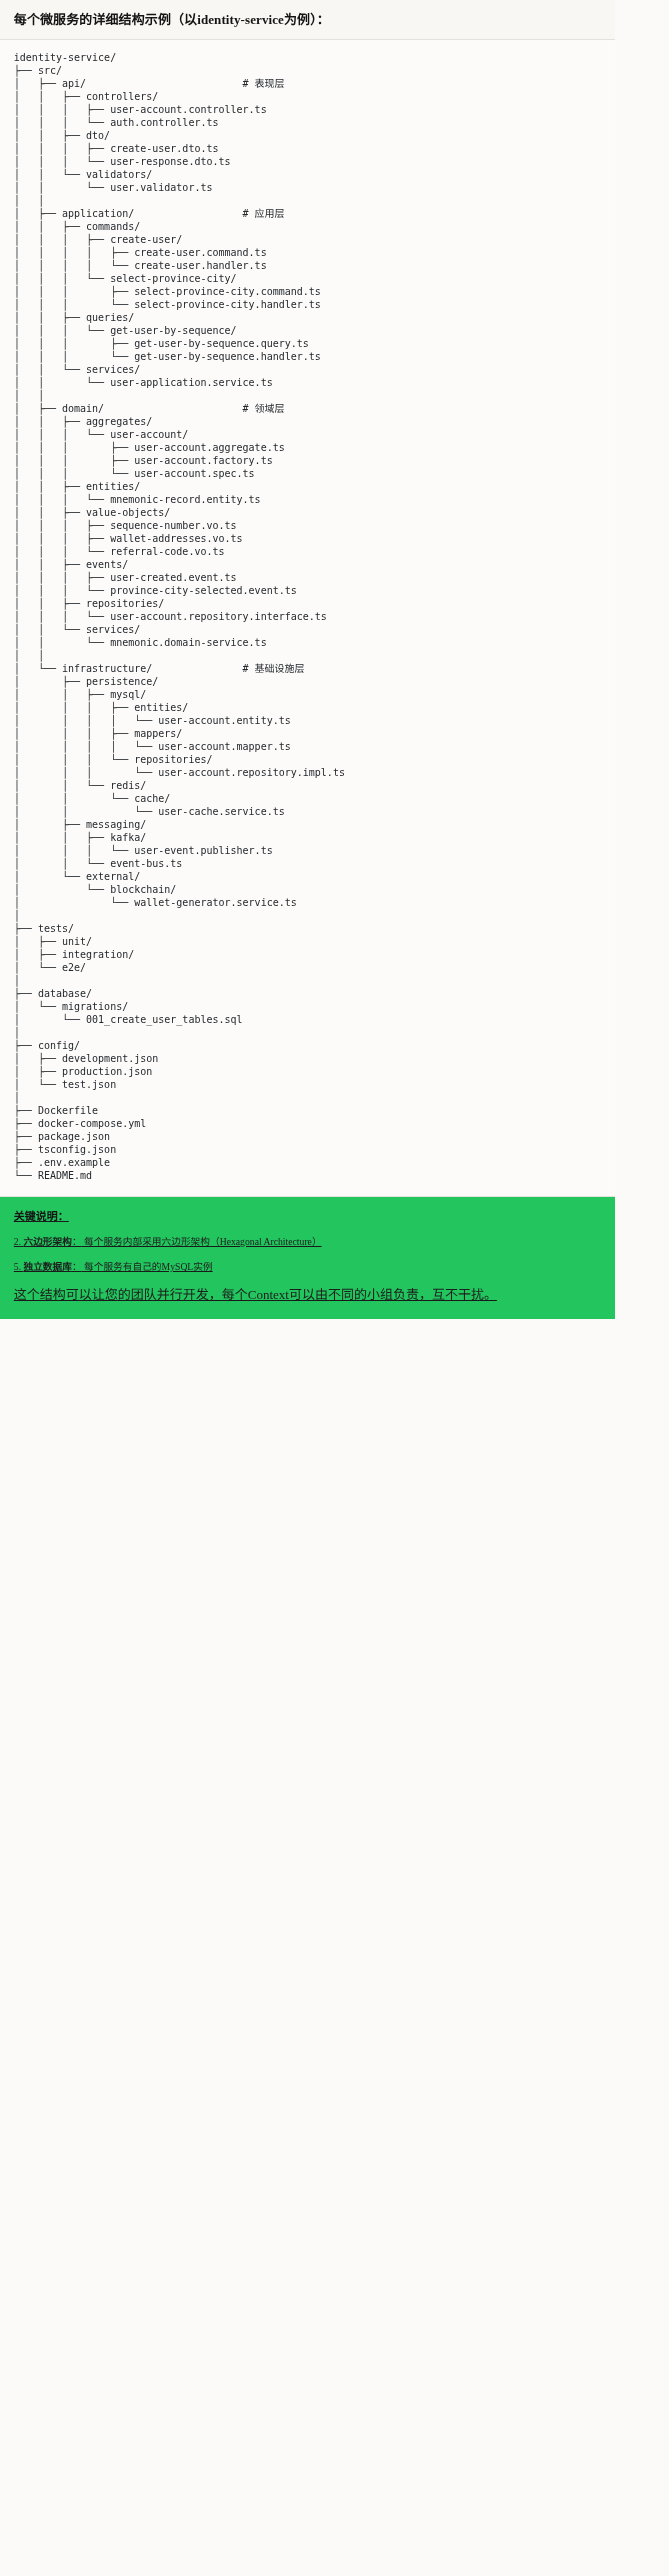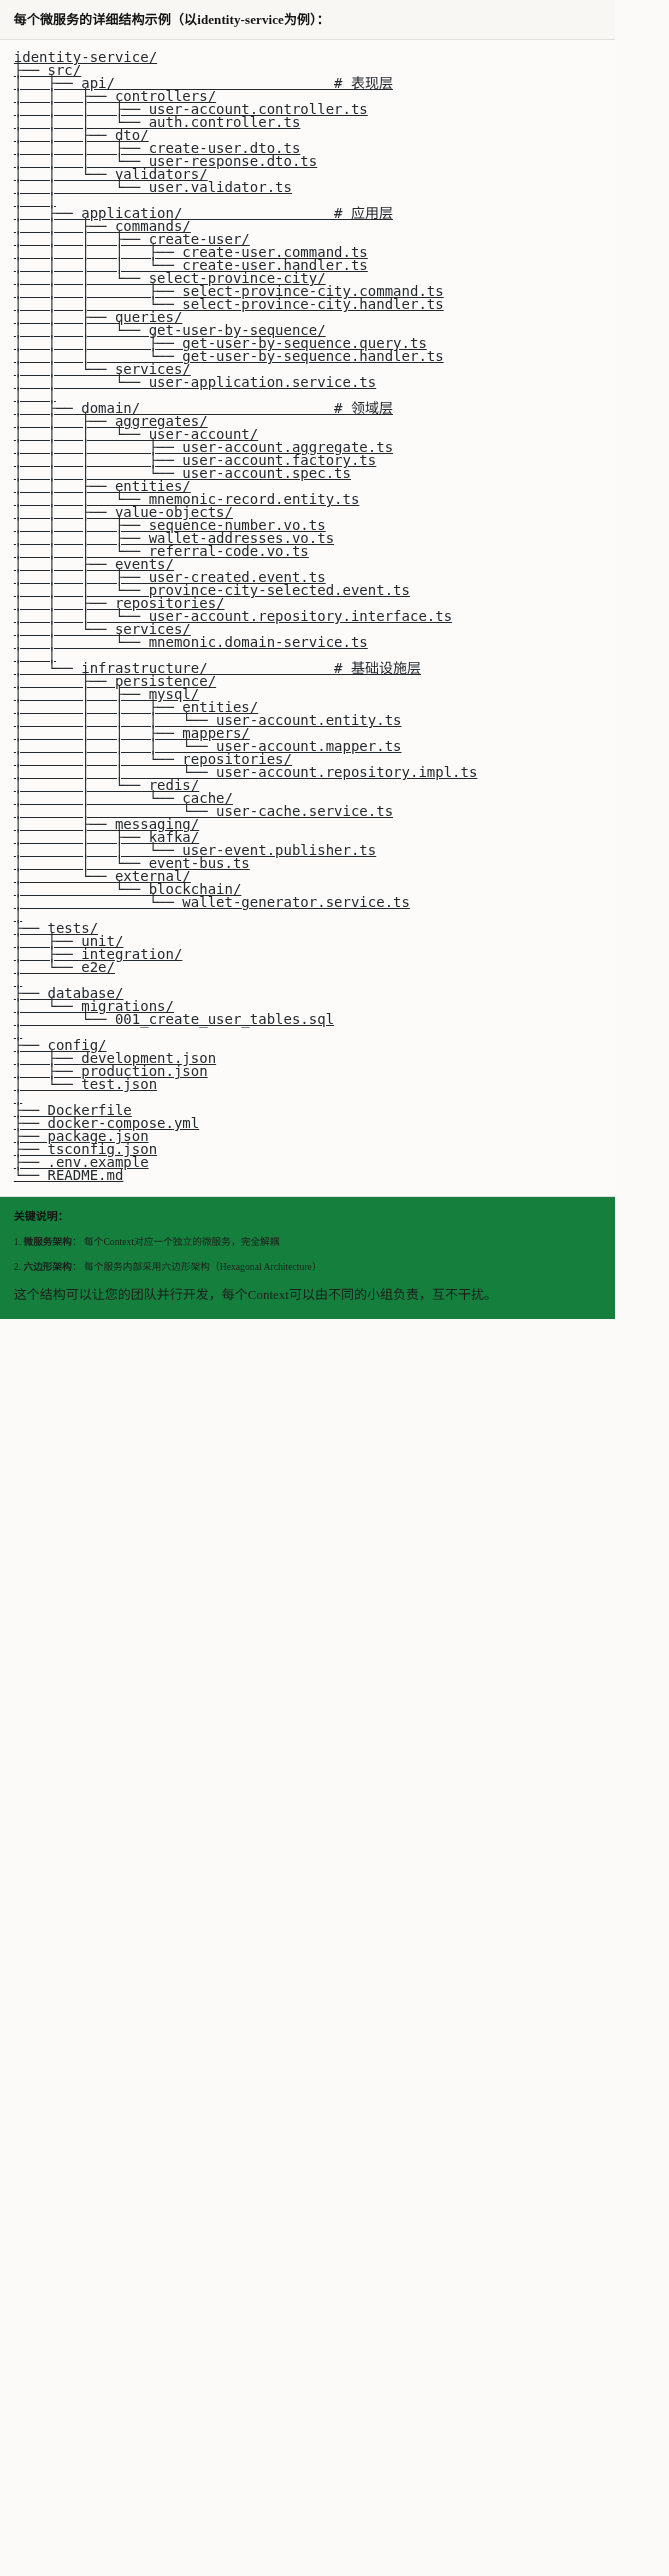--- a/index.html
+++ b/index.html
@@ -38,33 +38,33 @@
 
   
   .code-block {
     background: #fcfbf9;
     padding: 11.3px 13.8px 13.8px 13.8px;
     border-bottom: 0.6px solid #e3e1dc;
   }
   pre.tree {
     margin: 0;
     font-family: "DejaVu Sans Mono", "Liberation Mono", monospace;
-    font-size: 14px;
+    font-size: 10px;
     line-height: 13px;
     color: #24292e;
     white-space: pre;
     letter-spacing: 0px;
     tab-size: 4;
-    text-decoration: underline;
   }
 
   
   .notes-block {
     padding: 12.5px 13.8px 10px 13.8px;
-    background: #15803d;
+    background: #22c55e;
+    text-decoration: underline;
   }
   .notes-heading {
     font-family: "Liberation Serif", "DejaVu Serif", serif;
     font-weight: bold;
     font-size: 11px;
     line-height: 1.4;
     color: #141414;
     margin: 0 0 8.8px 0;
   }
   ol.notes-list {
@@ -193,27 +193,27 @@
 ├── package.json
 ├── tsconfig.json
 ├── .env.example
 └── README.md</pre>
   </div>
 
   <div class="notes-block">
     <div class="notes-heading">关键说明：</div>
     <ol class="notes-list">
       <li>
-        <span class="num">1.</span>
-        <span class="term">微服务架构</span><span class="sep">：</span>
-        <span class="desc">每个Context对应一个独立的微服务，完全解耦</span>
-      </li>
-      <li>
         <span class="num">2.</span>
         <span class="term">六边形架构</span><span class="sep">：</span>
         <span class="desc">每个服务内部采用六边形架构（Hexagonal Architecture）</span>
       </li>
+      <li>
+        <span class="num">5.</span>
+        <span class="term">独立数据库</span><span class="sep">：</span>
+        <span class="desc">每个服务有自己的MySQL实例</span>
+      </li>
     </ol>
     <p class="footer-note">这个结构可以让您的团队并行开发，每个Context可以由不同的小组负责，互不干扰。</p>
   </div>
 
 </div>
 
 
 </body></html>

